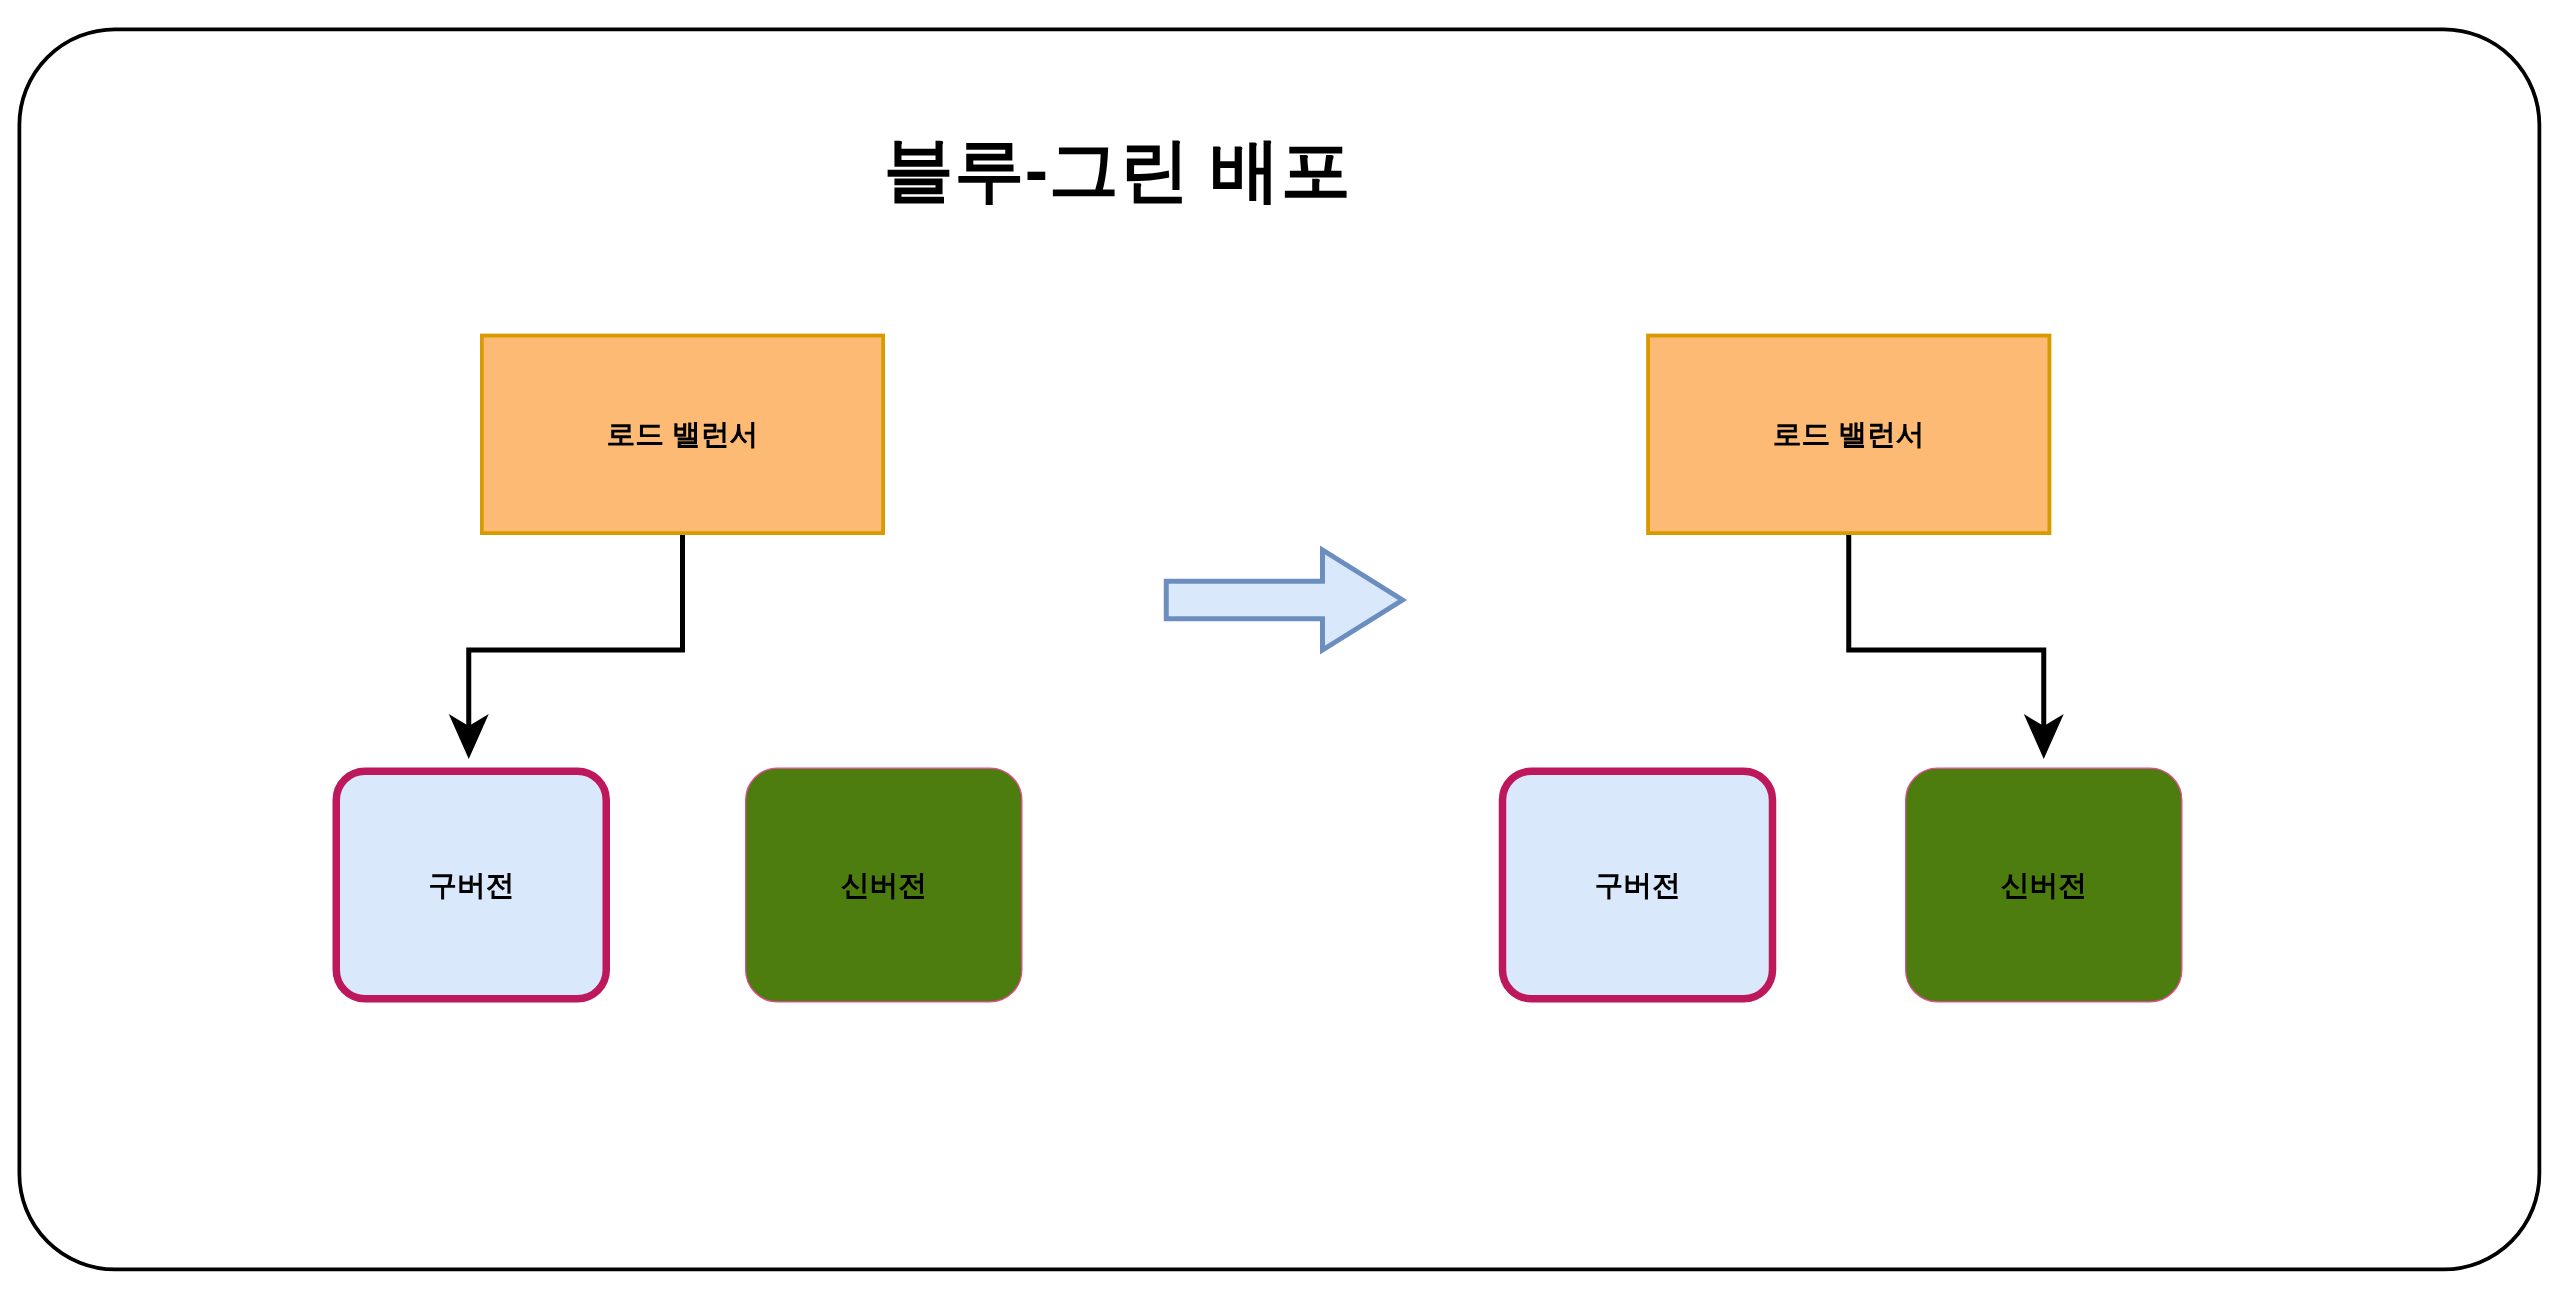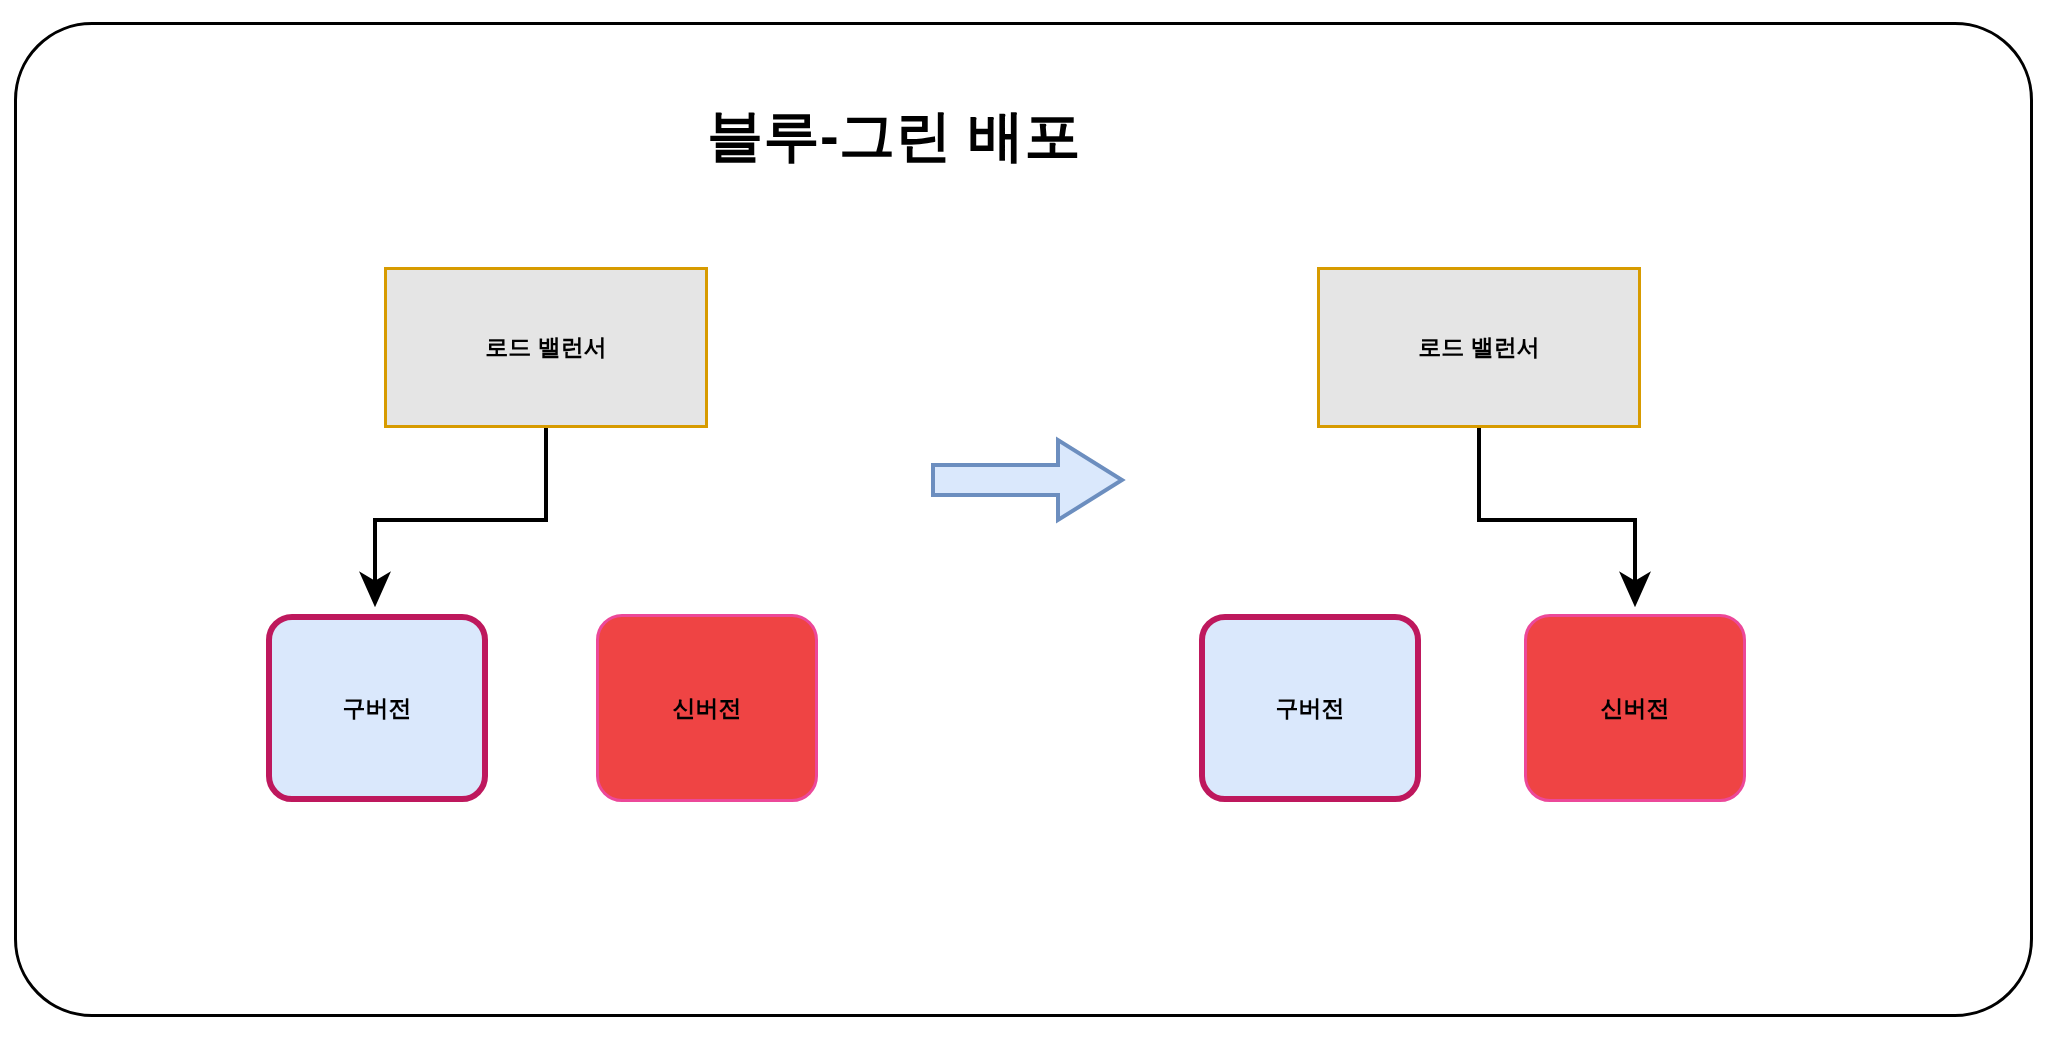--- a/index.html
+++ b/index.html
@@ -47,36 +47,36 @@
     box-sizing: border-box;
     display: flex;
     align-items: center;
     justify-content: center;
     font-size: 23px;
     font-weight: bold;
     color: #000000;
     text-align: center;
   }
   .node.lb {
-    background: #e5e5e5;
+    background: #fdba74;
     border: 3px solid #d79b00;
     border-radius: 0;
     width: 324px;
     height: 161px;
   }
   .node.old {
     background: #dae8fc;
     border: 6px solid #be185d;
     border-radius: 26px;
     width: 222px;
     height: 188px;
   }
   .node.new {
-    background: #ef4444;
-    border: 3px solid #ec4899;
+    background: #4d7c0f;
+    border: 1px solid #ec4899;
     border-radius: 26px;
     width: 222px;
     height: 188px;
   }
   svg.overlay {
     position: absolute;
     left: 0;
     top: 0;
     width: 2056px;
     height: 1042px;

